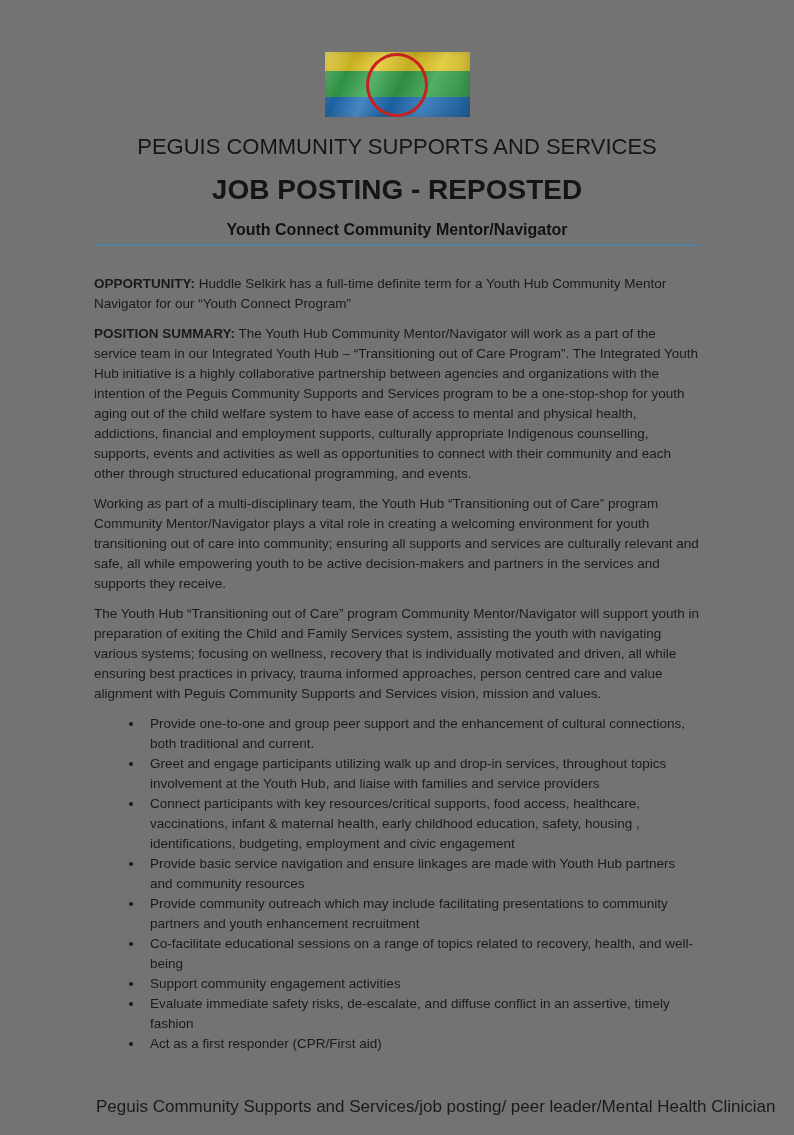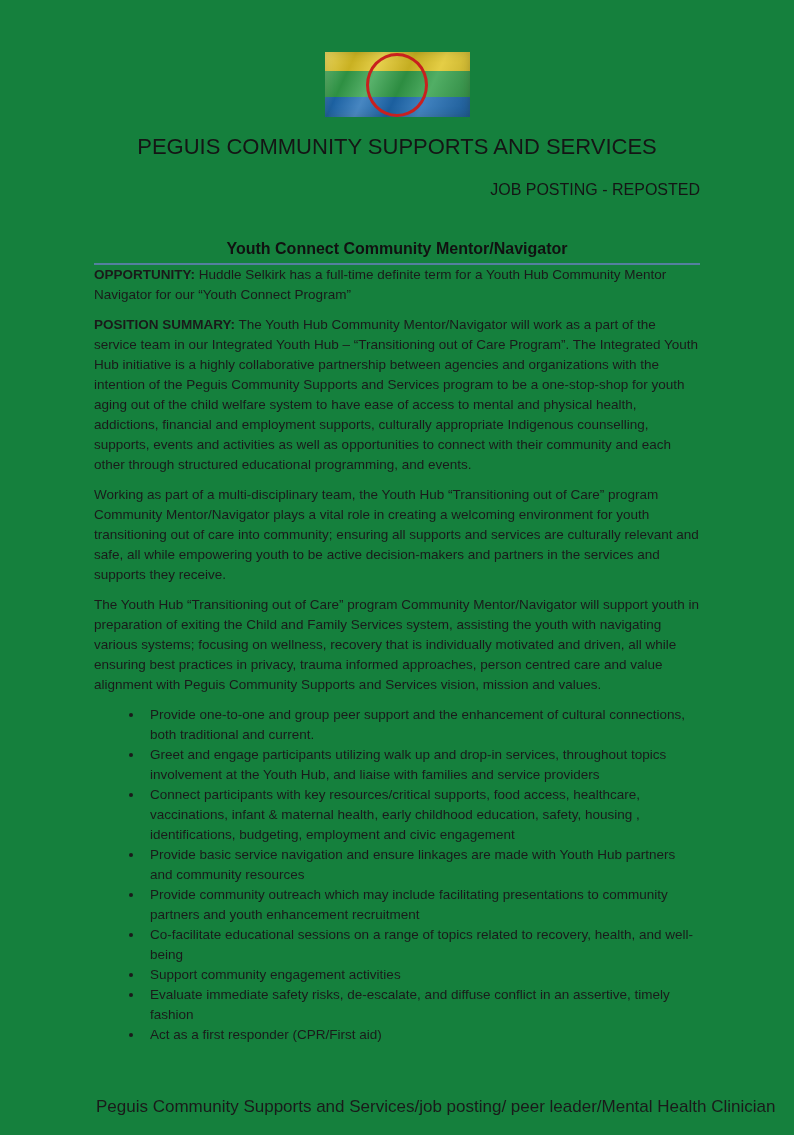--- a/index.html
+++ b/index.html
@@ -1,20 +1,20 @@
 <!DOCTYPE html>
 <html><head>
 <meta charset="utf-8">
 <style>
   html, body { margin: 0; padding: 0; background: #ffffff; }
   .page {
     position: relative;
     width: 794px;
     height: 1135px;
-    background: #15803d;
+    background: #737373;
     font-family: "Liberation Sans", sans-serif;
     color: #1a1a1a;
     overflow: hidden;
   }
   .content {
     margin: 0 94px;
     width: 606px;
   }
   
   .flag {
@@ -49,41 +49,41 @@
   .org-title {
     margin-top: 17px;
     text-align: center;
     font-size: 22px;
     line-height: 26px;
     font-weight: 400;
     color: #151515;
   }
   .posting-title {
     margin-top: 17px;
-    text-align: right;
-    font-size: 16px;
+    text-align: center;
+    font-size: 28px;
     line-height: 26px;
-    font-weight: 400;
+    font-weight: 700;
     color: #151515;
   }
   .position-title {
-    margin-top: 36px;
+    margin-top: 17px;
     text-align: center;
     font-size: 16px;
     line-height: 19px;
     font-weight: 700;
     color: #111111;
   }
   .rule {
     margin-top: 5px;
     border-top: 2px solid #55809f;
     height: 0;
   }
   
-  .body-text { }
+  .body-text { margin-top: 28px; }
   .para {
     margin: 0 0 10px 0;
     font-size: 13.5px;
     line-height: 20px;
   }
   .para .lead { font-weight: 700; }
   .section-heading {
     margin: 14px 0 0 0;
     font-size: 13.5px;
     line-height: 20px;

